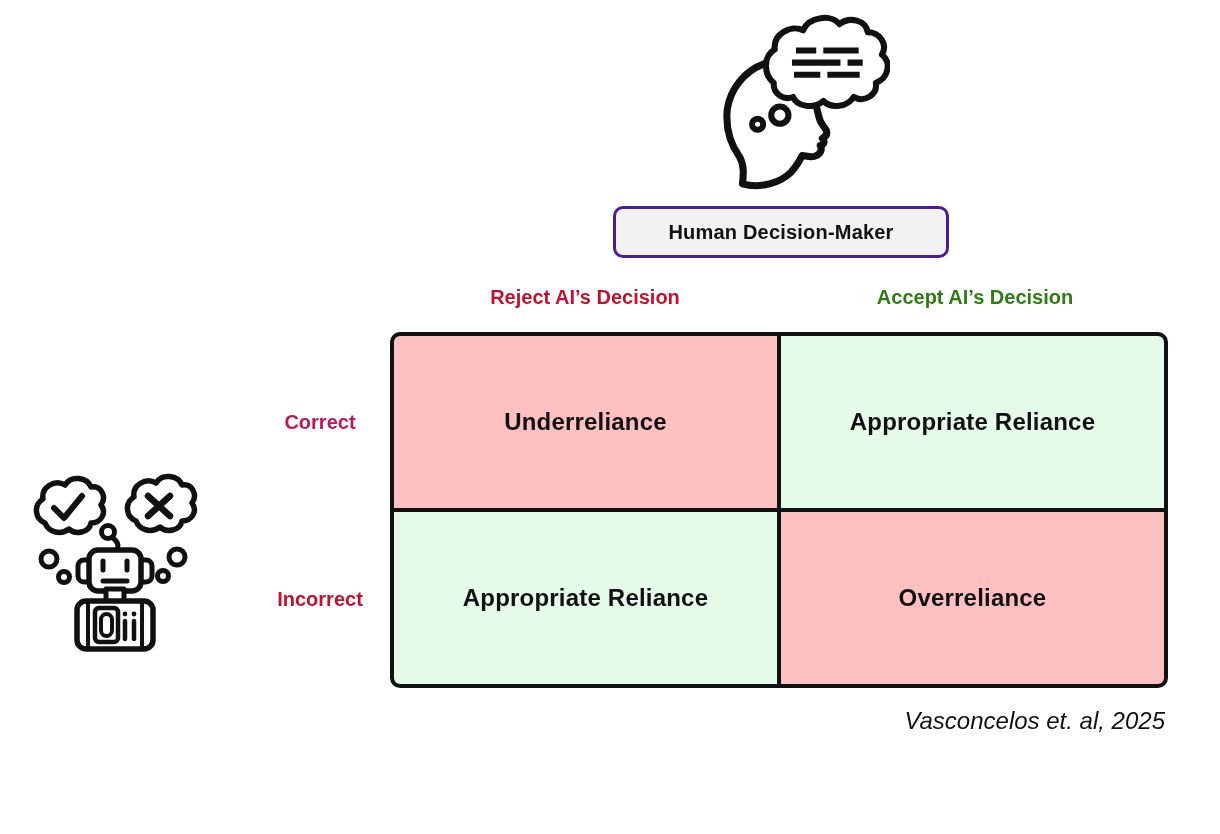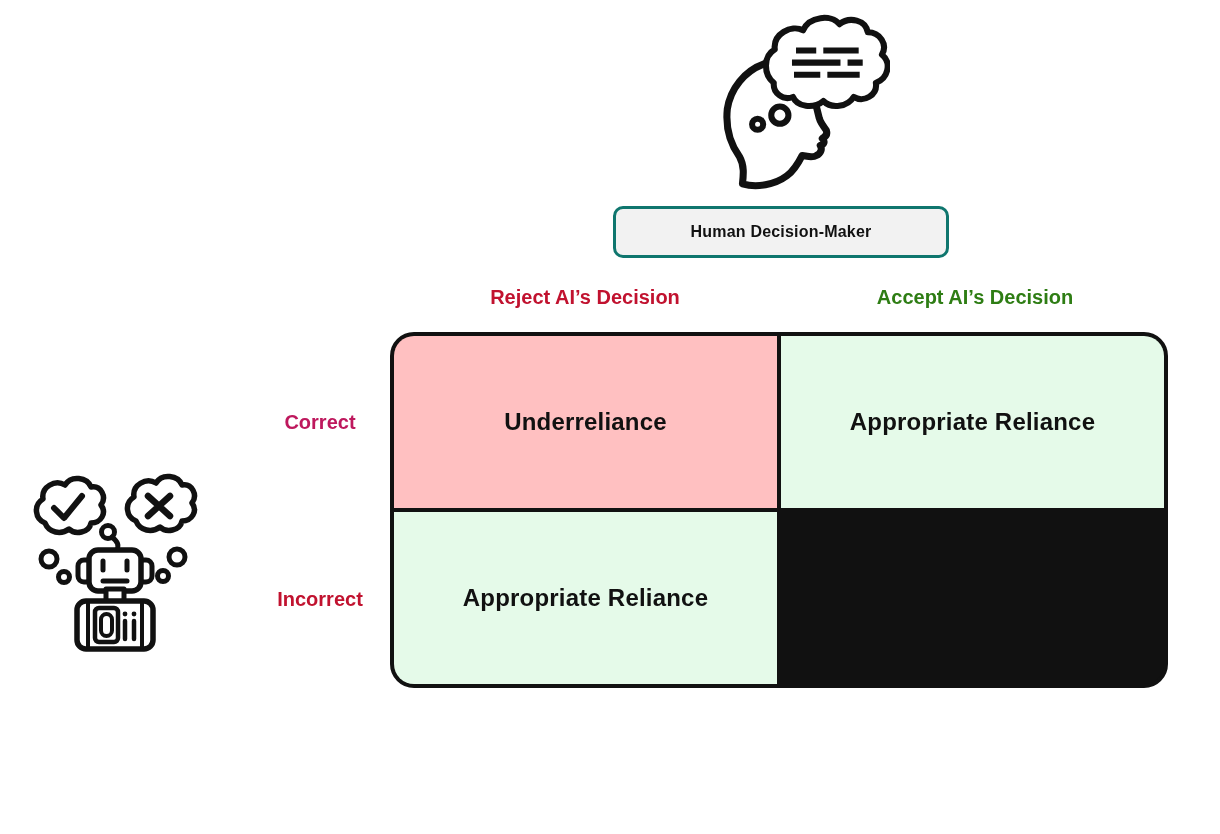--- a/index.html
+++ b/index.html
@@ -2,35 +2,35 @@
 <html><head>
 <meta charset="utf-8">
 <style>
   html,body{margin:0;padding:0;background:#ffffff;}
   .canvas{
     position:relative;width:1220px;height:834px;background:#ffffff;overflow:hidden;
     font-family:"Liberation Sans","DejaVu Sans",sans-serif;color:#111;
   }
   .abs{position:absolute;}
   .label-box{
-    position:absolute;background:#f2f2f2;border:3px solid #0f766e;border-radius:10px;
+    position:absolute;background:#f2f2f2;border:3px solid #4c1d95;border-radius:10px;
     display:flex;align-items:center;justify-content:center;
-    font-weight:bold;font-size:16px;letter-spacing:.2px;
+    font-weight:bold;font-size:20px;letter-spacing:.2px;
   }
   .col-label{
     position:absolute;top:284px;height:26px;text-align:center;
     font-weight:bold;font-size:20px;line-height:26px;
   }
   .row-label{
     position:absolute;left:252px;width:136px;text-align:center;
     font-weight:bold;font-size:20px;
   }
   .matrix{
     position:absolute;left:390px;top:332px;width:778px;height:356px;
-    border:4px solid #111;border-radius:24px;overflow:hidden;
+    border:4px solid #111;border-radius:10px;overflow:hidden;
     display:grid;grid-template-columns:1fr 1fr;grid-template-rows:1fr 1fr;
     box-sizing:border-box;background:#111;
   }
   .cell{
     display:flex;align-items:center;justify-content:center;
     font-weight:bold;font-size:24px;letter-spacing:.2px;box-sizing:border-box;
   }
   .cell:nth-child(1){border-right:2px solid #111;border-bottom:2px solid #111;}
   .cell:nth-child(2){border-left:2px solid #111;border-bottom:2px solid #111;}
   .cell:nth-child(3){border-right:2px solid #111;border-top:2px solid #111;}
@@ -96,20 +96,23 @@
   <div class="matrix">
     <div class="cell" style="background: rgb(255, 192, 193);">
       <span>Underreliance</span>
     </div>
     <div class="cell" style="background: rgb(229, 250, 233);">
       <span>Appropriate Reliance</span>
     </div>
     <div class="cell" style="background: rgb(229, 250, 233);">
       <span>Appropriate Reliance</span>
     </div>
+    <div class="cell" style="background: rgb(255, 192, 193);">
+      <span>Overreliance</span>
+    </div>
   </div>
 
 
   <svg class="abs" style="left:25px;top:473px;" width="175" height="190" viewBox="0 0 175 190" fill="none" stroke="#111" stroke-linecap="round" stroke-linejoin="round">
 
     <path stroke-width="5.5" fill="#fff" d="M 20,50
       C 10,46 8,32 18,26 C 16,14 30,6 40,12 C 46,2 62,4 66,14
       C 76,12 82,24 76,32 C 82,40 76,50 66,50 C 64,60 50,62 44,56
       C 36,62 24,60 20,50 Z"></path>
     <path stroke-width="6" d="M 29,35 L 39,45 L 57,23"></path>
@@ -142,14 +145,15 @@
 
     <rect x="70" y="135" width="23" height="34" rx="4" stroke-width="4.5" fill="#fff"></rect>
     <rect x="76" y="141" width="11" height="22" rx="5.5" stroke-width="4"></rect>
 
     <circle cx="100" cy="141" r="2.4" fill="#111" stroke="none"></circle>
     <path stroke-width="4.5" d="M 100,148 L 100,166"></path>
     <circle cx="109" cy="141" r="2.4" fill="#111" stroke="none"></circle>
     <path stroke-width="4.5" d="M 109,148 L 109,166"></path>
   </svg>
 
+  <div class="citation">Vasconcelos et. al, 2025</div>
 
 </div>
 
 </body></html>

